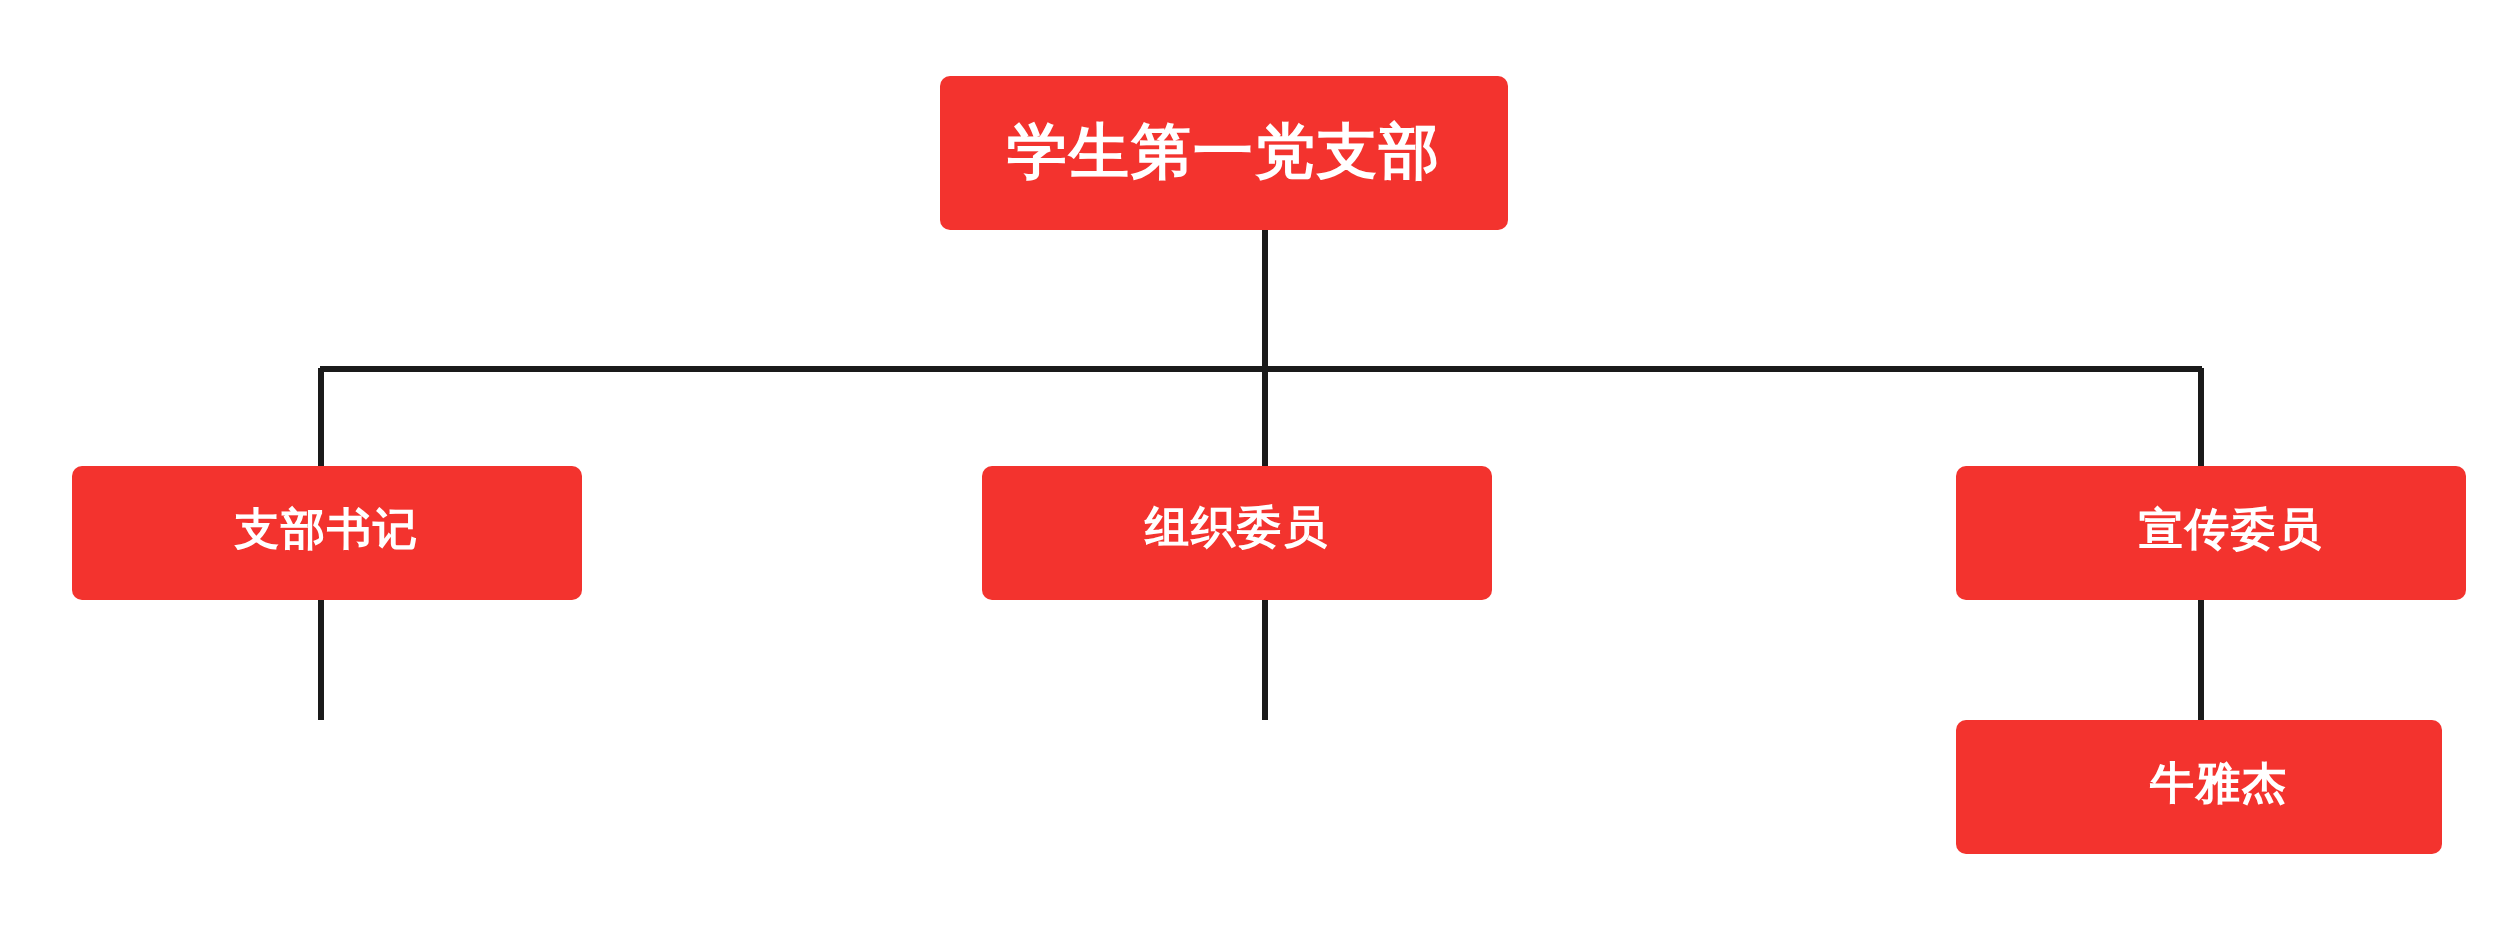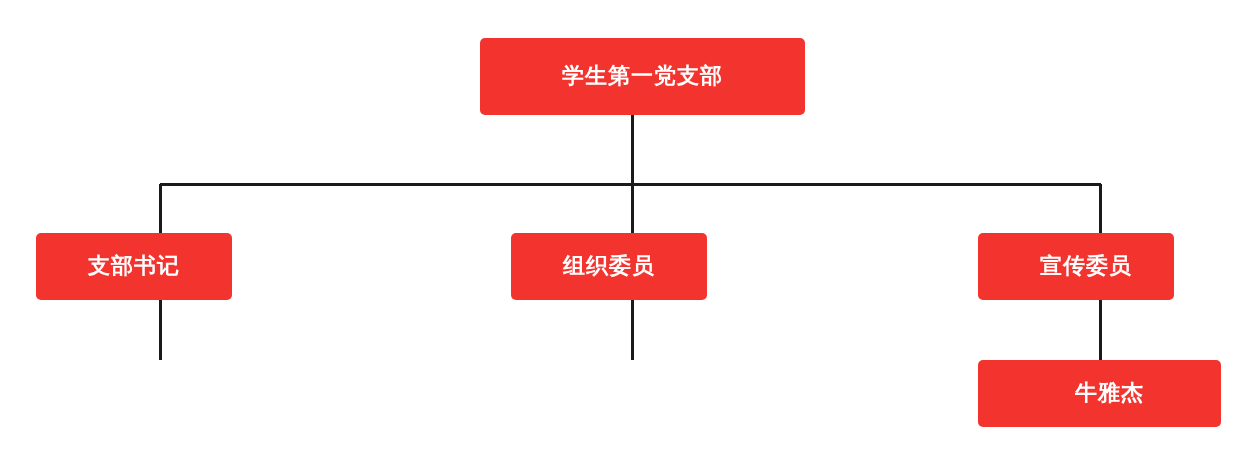--- a/index.html
+++ b/index.html
@@ -37,39 +37,38 @@
     color: #ffffff;
     font-weight: bold;
     letter-spacing: 1px;
     text-align: center;
     line-height: 1.1;
     user-select: none;
   }
   .node-root {
     left: 470px;
     top: 38px;
-    width: 325px;
+    width: 284px;
     height: 77px;
-    font-size: 22px;
-    margin-left: 10px;
+    font-size: 30px;
   }
   .node-role {
     top: 233px;
-    width: 196px;
+    width: 255px;
     height: 67px;
     font-size: 22px;
   }
   .node-person {
     top: 360px;
     width: 243px;
     height: 67px;
     font-size: 22px;
   }
   .col-left   { left: 36px; }
-  .col-center { left: 511px; }
+  .col-center { left: 491px; font-family: Liberation Mono, monospace; }
   .col-right  { left: 978px; padding-left: 20px; }
 </style>
 </head>
 <body>
 
 <div id="chart-canvas">
 
   <svg class="connectors" viewBox="0 0 1256 468" width="1256" height="468" aria-hidden="true">
     <g stroke="#1a1a1a" stroke-width="3" fill="none" shape-rendering="crispEdges">
       <line x1="632.5" y1="115" x2="632.5" y2="233"></line>

